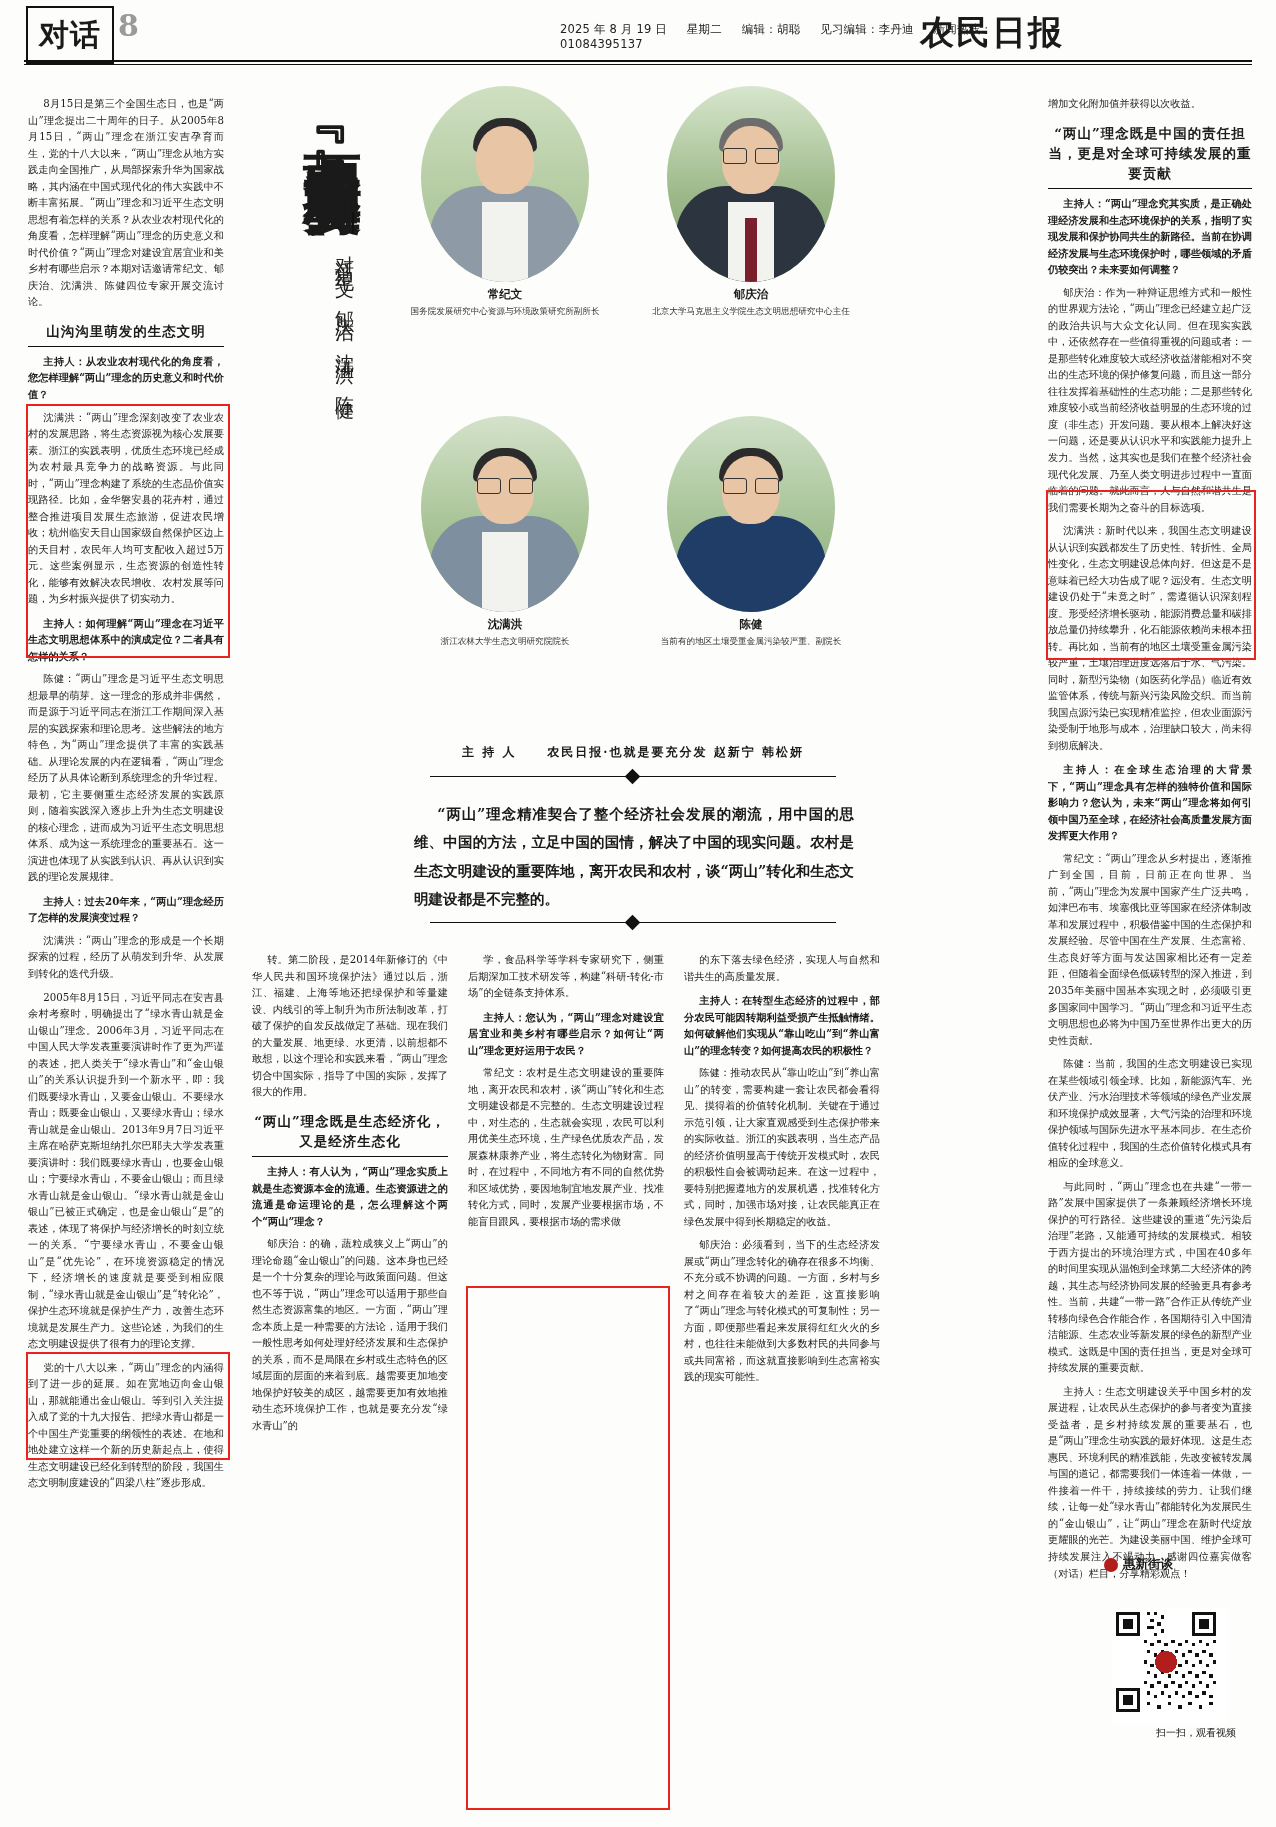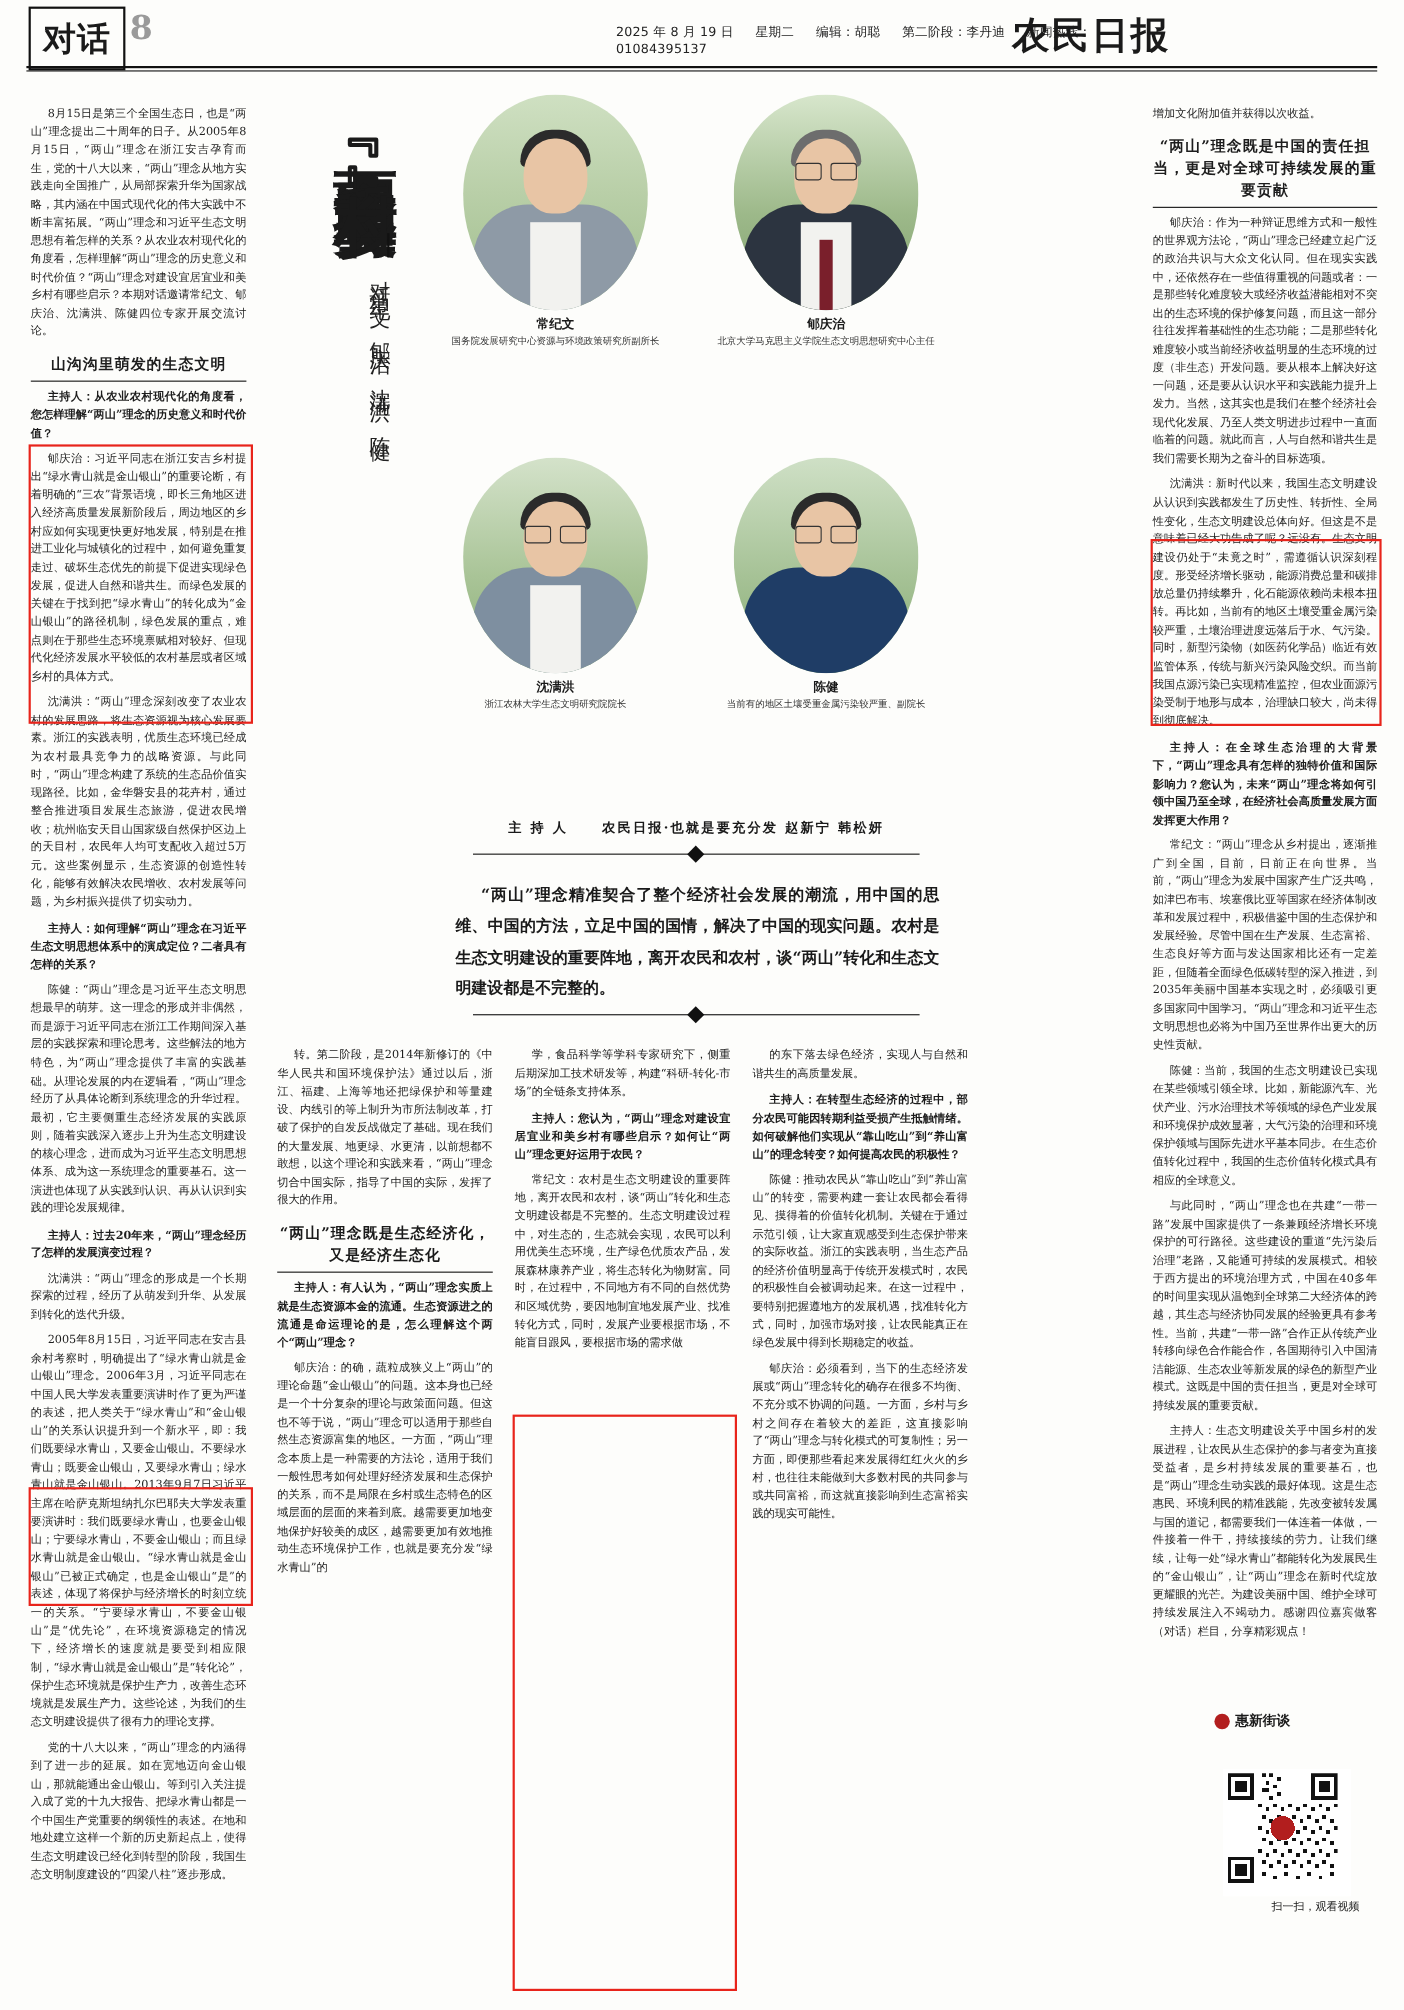--- a/index.html
+++ b/index.html
@@ -129,33 +129,32 @@
 
   <div class="masthead">
     <div class="logo-box">
       <span>对话</span>
     </div>
     <div class="page-num">8</div>
     <div class="mast-center">
       <span>2025 年 8 月 19 日</span>
       <span>星期二</span>
       <span>编辑：胡聪</span>
-      <span>第二阶段：李丹迪</span>
+      <span>见习编辑：李丹迪</span>
       <span>新闻热线：01084395137</span>
     </div>
     <div class="mast-name">农民日报</div>
     <div class="mast-rule"></div>
     <div class="mast-rule2"></div>
   </div>
 
   <div class="col" id="leftcol">
     <p>8月15日是第三个全国生态日，也是“两山”理念提出二十周年的日子。从2005年8月15日，“两山”理念在浙江安吉孕育而生，党的十八大以来，“两山”理念从地方实践走向全国推广，从局部探索升华为国家战略，其内涵在中国式现代化的伟大实践中不断丰富拓展。“两山”理念和习近平生态文明思想有着怎样的关系？从农业农村现代化的角度看，怎样理解“两山”理念的历史意义和时代价值？“两山”理念对建设宜居宜业和美乡村有哪些启示？本期对话邀请常纪文、郇庆治、沈满洪、陈健四位专家开展交流讨论。</p>
     <div class="sechead u">山沟沟里萌发的生态文明</div>
     <p class="lead">主持人：从农业农村现代化的角度看，您怎样理解“两山”理念的历史意义和时代价值？</p>
-    <p>郇庆治：习近平同志在浙江安吉乡村提出“绿水青山就是金山银山”的重要论断，有着明确的“三农”背景语境，即长三角地区进入经济高质量发展新阶段后，周边地区的乡村应如何实现更快更好地发展，特别是在推进工业化与城镇化的过程中，如何避免重复走过、破坏生态优先的前提下促进实现绿色发展，促进人自然和谐共生。而绿色发展的关键在于找到把“绿水青山”的转化成为“金山银山”的路径机制，绿色发展的重点，难点则在于那些生态环境禀赋相对较好、但现代化经济发展水平较低的农村基层或者区域乡村的具体方式。</p>
     <p>沈满洪：“两山”理念深刻改变了农业农村的发展思路，将生态资源视为核心发展要素。浙江的实践表明，优质生态环境已经成为农村最具竞争力的战略资源。与此同时，“两山”理念构建了系统的生态品价值实现路径。比如，金华磐安县的花卉村，通过整合推进项目发展生态旅游，促进农民增收；杭州临安天目山国家级自然保护区边上的天目村，农民年人均可支配收入超过5万元。这些案例显示，生态资源的创造性转化，能够有效解决农民增收、农村发展等问题，为乡村振兴提供了切实动力。</p>
     <p class="lead">主持人：如何理解“两山”理念在习近平生态文明思想体系中的演成定位？二者具有怎样的关系？</p>
     <p>陈健：“两山”理念是习近平生态文明思想最早的萌芽。这一理念的形成并非偶然，而是源于习近平同志在浙江工作期间深入基层的实践探索和理论思考。这些解法的地方特色，为“两山”理念提供了丰富的实践基础。从理论发展的内在逻辑看，“两山”理念经历了从具体论断到系统理念的升华过程。最初，它主要侧重生态经济发展的实践原则，随着实践深入逐步上升为生态文明建设的核心理念，进而成为习近平生态文明思想体系、成为这一系统理念的重要基石。这一演进也体现了从实践到认识、再从认识到实践的理论发展规律。</p>
     <p class="lead">主持人：过去20年来，“两山”理念经历了怎样的发展演变过程？</p>
     <p>沈满洪：“两山”理念的形成是一个长期探索的过程，经历了从萌发到升华、从发展到转化的迭代升级。</p>
     <p>2005年8月15日，习近平同志在安吉县余村考察时，明确提出了“绿水青山就是金山银山”理念。2006年3月，习近平同志在中国人民大学发表重要演讲时作了更为严谨的表述，把人类关于“绿水青山”和“金山银山”的关系认识提升到一个新水平，即：我们既要绿水青山，又要金山银山。不要绿水青山；既要金山银山，又要绿水青山；绿水青山就是金山银山。2013年9月7日习近平主席在哈萨克斯坦纳扎尔巴耶夫大学发表重要演讲时：我们既要绿水青山，也要金山银山；宁要绿水青山，不要金山银山；而且绿水青山就是金山银山。“绿水青山就是金山银山”已被正式确定，也是金山银山“是”的表述，体现了将保护与经济增长的时刻立统一的关系。“宁要绿水青山，不要金山银山”是“优先论”，在环境资源稳定的情况下，经济增长的速度就是要受到相应限制，“绿水青山就是金山银山”是“转化论”，保护生态环境就是保护生产力，改善生态环境就是发展生产力。这些论述，为我们的生态文明建设提供了很有力的理论支撑。</p>
     <p>党的十八大以来，“两山”理念的内涵得到了进一步的延展。如在宽地迈向金山银山，那就能通出金山银山。等到引入关注提入成了党的十九大报告、把绿水青山都是一个中国生产党重要的纲领性的表述。在地和地处建立这样一个新的历史新起点上，使得生态文明建设已经化到转型的阶段，我国生态文明制度建设的“四梁八柱”逐步形成。</p>
 
   </div>
 
@@ -255,20 +254,21 @@
   <div class="bc" style="left:684px;width:196px;">
     <p>的东下落去绿色经济，实现人与自然和谐共生的高质量发展。</p>
     <p class="lead">主持人：在转型生态经济的过程中，部分农民可能因转期利益受损产生抵触情绪。如何破解他们实现从“靠山吃山”到“养山富山”的理念转变？如何提高农民的积极性？</p>
     <p>陈健：推动农民从“靠山吃山”到“养山富山”的转变，需要构建一套让农民都会看得见、摸得着的价值转化机制。关键在于通过示范引领，让大家直观感受到生态保护带来的实际收益。浙江的实践表明，当生态产品的经济价值明显高于传统开发模式时，农民的积极性自会被调动起来。在这一过程中，要特别把握遵地方的发展机遇，找准转化方式，同时，加强市场对接，让农民能真正在绿色发展中得到长期稳定的收益。</p>
     <p>郇庆治：必须看到，当下的生态经济发展或“两山”理念转化的确存在很多不均衡、不充分或不协调的问题。一方面，乡村与乡村之间存在着较大的差距，这直接影响了“两山”理念与转化模式的可复制性；另一方面，即便那些看起来发展得红红火火的乡村，也往往未能做到大多数村民的共同参与或共同富裕，而这就直接影响到生态富裕实践的现实可能性。</p>
   </div>
 
   <div class="col" id="rightcol">
     <p class="noind">增加文化附加值并获得以次收益。</p>
     <div class="sechead u">“两山”理念既是中国的责任担当，更是对全球可持续发展的重要贡献</div>
+    <p class="lead">主持人：“两山”理念究其实质，是正确处理经济发展和生态环境保护的关系，指明了实现发展和保护协同共生的新路径。当前在协调经济发展与生态环境保护时，哪些领域的矛盾仍较突出？未来要如何调整？</p>
     <p>郇庆治：作为一种辩证思维方式和一般性的世界观方法论，“两山”理念已经建立起广泛的政治共识与大众文化认同。但在现实实践中，还依然存在一些值得重视的问题或者：一是那些转化难度较大或经济收益潜能相对不突出的生态环境的保护修复问题，而且这一部分往往发挥着基础性的生态功能；二是那些转化难度较小或当前经济收益明显的生态环境的过度（非生态）开发问题。要从根本上解决好这一问题，还是要从认识水平和实践能力提升上发力。当然，这其实也是我们在整个经济社会现代化发展、乃至人类文明进步过程中一直面临着的问题。就此而言，人与自然和谐共生是我们需要长期为之奋斗的目标选项。</p>
     <p>沈满洪：新时代以来，我国生态文明建设从认识到实践都发生了历史性、转折性、全局性变化，生态文明建设总体向好。但这是不是意味着已经大功告成了呢？远没有。生态文明建设仍处于“未竟之时”，需遵循认识深刻程度。形受经济增长驱动，能源消费总量和碳排放总量仍持续攀升，化石能源依赖尚未根本扭转。再比如，当前有的地区土壤受重金属污染较严重，土壤治理进度远落后于水、气污染。同时，新型污染物（如医药化学品）临近有效监管体系，传统与新兴污染风险交织。而当前我国点源污染已实现精准监控，但农业面源污染受制于地形与成本，治理缺口较大，尚未得到彻底解决。</p>
     <p class="lead">主持人：在全球生态治理的大背景下，“两山”理念具有怎样的独特价值和国际影响力？您认为，未来“两山”理念将如何引领中国乃至全球，在经济社会高质量发展方面发挥更大作用？</p>
     <p>常纪文：“两山”理念从乡村提出，逐渐推广到全国，目前，日前正在向世界。当前，“两山”理念为发展中国家产生广泛共鸣，如津巴布韦、埃塞俄比亚等国家在经济体制改革和发展过程中，积极借鉴中国的生态保护和发展经验。尽管中国在生产发展、生态富裕、生态良好等方面与发达国家相比还有一定差距，但随着全面绿色低碳转型的深入推进，到2035年美丽中国基本实现之时，必须吸引更多国家同中国学习。“两山”理念和习近平生态文明思想也必将为中国乃至世界作出更大的历史性贡献。</p>
     <p>陈健：当前，我国的生态文明建设已实现在某些领域引领全球。比如，新能源汽车、光伏产业、污水治理技术等领域的绿色产业发展和环境保护成效显著，大气污染的治理和环境保护领域与国际先进水平基本同步。在生态价值转化过程中，我国的生态价值转化模式具有相应的全球意义。</p>
     <p>与此同时，“两山”理念也在共建“一带一路”发展中国家提供了一条兼顾经济增长环境保护的可行路径。这些建设的重道“先污染后治理”老路，又能通可持续的发展模式。相较于西方提出的环境治理方式，中国在40多年的时间里实现从温饱到全球第二大经济体的跨越，其生态与经济协同发展的经验更具有参考性。当前，共建“一带一路”合作正从传统产业转移向绿色合作能合作，各国期待引入中国清洁能源、生态农业等新发展的绿色的新型产业模式。这既是中国的责任担当，更是对全球可持续发展的重要贡献。</p>
     <p>主持人：生态文明建设关乎中国乡村的发展进程，让农民从生态保护的参与者变为直接受益者，是乡村持续发展的重要基石，也是“两山”理念生动实践的最好体现。这是生态惠民、环境利民的精准践能，先改变被转发属与国的道记，都需要我们一体连着一体做，一件接着一件干，持续接续的劳力。让我们继续，让每一处“绿水青山”都能转化为发展民生的“金山银山”，让“两山”理念在新时代绽放更耀眼的光芒。为建设美丽中国、维护全球可持续发展注入不竭动力。感谢四位嘉宾做客（对话）栏目，分享精彩观点！</p>
   </div>
 
   <div class="brandtag">

